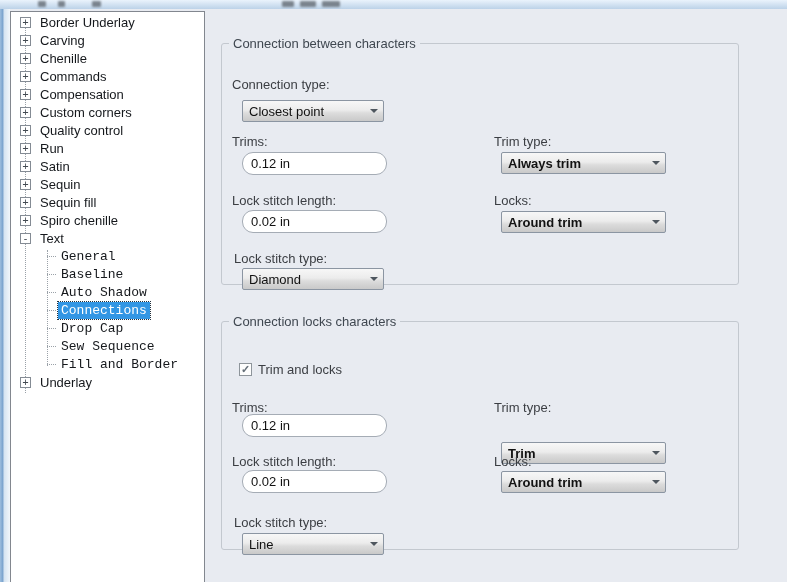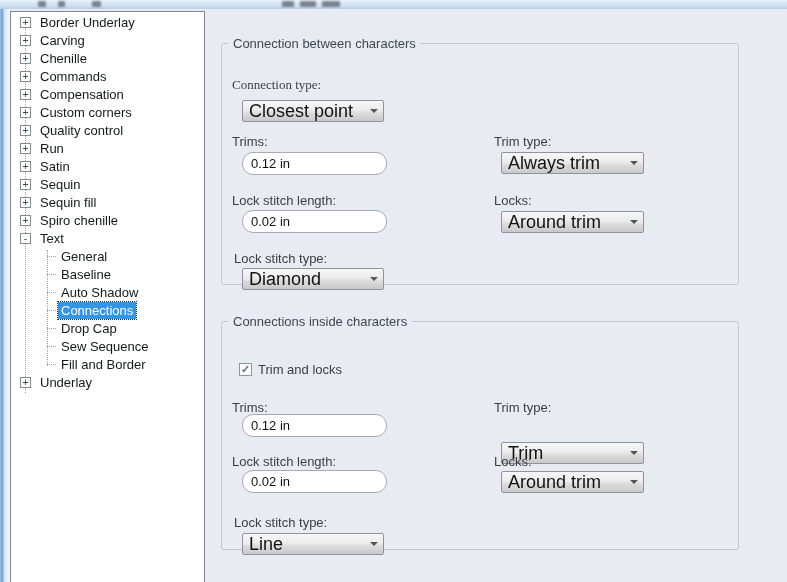--- a/index.html
+++ b/index.html
@@ -19,21 +19,21 @@
 
   
   .tree-panel { position:absolute; left:10px; top:11px; width:195px; height:571px;
     background:#fff; border:1px solid #82878f; border-bottom:none; }
   .tree { position:relative; padding-top:1px; height:100%; overflow:hidden; }
   .vline { position:absolute; width:0; border-left:1px dotted #9aa1a8; }
   .vline.root { left:14px; top:13px; height:368px; }
   .vline.child { left:36px; top:238px; height:116px; }
   .tree-row { position:relative; height:18px; display:flex; align-items:center;
     padding-left:9px; font-size:13px; color:#15181c; white-space:nowrap; cursor:default; }
-  .tree-row.child { padding-left:36px; }
+  .tree-row.child { padding-left:36px;font-family:Liberation Mono, monospace; }
   .expander { width:11px; height:11px; border:1px solid #848b94; background:#fff;
     font:10px/9px "DejaVu Sans Mono", monospace; text-align:center; color:#434a52;
     margin-right:6px; flex:0 0 auto; }
   .hdots { width:9px; height:0; border-top:1px dotted #9aa1a8; margin-right:2px; flex:0 0 auto; }
   .tree-label { padding:1px 3px; }
   .tree-row.selected .tree-label { background:#3296e4; color:#fff;
     outline:1px dotted #22303c; }
 
   
   .right-panel { position:absolute; left:199px; top:9px; width:581px; height:573px;
@@ -45,27 +45,27 @@
   .g1 { top:27px; height:249px; }   
   .g2 { top:305px; height:236px; }  
 
   .fld-label { position:absolute; font-size:13px; color:#3b3e43; white-space:nowrap; }
   .text-input { position:absolute; width:145px; height:23px; border:1px solid #a5acb5;
     background:#fff; font:13px "Liberation Sans", sans-serif; color:#111;
     padding:0 0 0 8px; border-radius:11px; }
   .combo { position:absolute; height:22px; border:1px solid #8b95a2; border-radius:2px;
     background:linear-gradient(#f7f7f7,#ececec 45%,#dcdcdc 60%,#c9c9c9);
     display:flex; align-items:center; cursor:default; }
-  .combo .combo-text { font-size:18px; color:#121212; padding-left:6px; flex:1;
+  .combo .combo-text { font-size:13px; color:#121212; padding-left:6px; flex:1;
     overflow:hidden; white-space:nowrap; }
   .combo .combo-arrow-box { width:18px; height:100%; display:flex;
     align-items:center; justify-content:center; flex:0 0 auto; }
   .arrow-down { width:0; height:0; border-left:4px solid transparent;
     border-right:4px solid transparent; border-top:4px solid #4e565e; }
-  .w142 { width:142px; } .w143 { width:143px; }
+  .w142 { width:142px; } .w143 { width:165px;font-weight:bold; }
 
   .checkbox-row { position:absolute; display:flex; align-items:center; }
   .checkbox { width:13px; height:13px; border:1px solid #8e959b; background:#fdfdfd;
     display:flex; align-items:center; justify-content:center; margin-right:6px; }
   .checkmark { font-size:11px; line-height:11px; color:#66707a; font-weight:bold; }
   .checkbox-row .cb-label { font-size:13px; color:#3b3e43; }
 </style>
 </head>
 <body>
 
@@ -78,21 +78,21 @@
   <span class="smudge" style="left:322px;width:18px;"></span>
 </div>
 
 <div class="left-strip"></div>
 
 <div class="right-panel">
 
   <fieldset class="group g1">
     <legend>Connection between characters</legend>
 
-    <span class="fld-label" style="left:10px; top:26px;font-family:Liberation Serif, serif;">Connection type:</span>
+    <span class="fld-label" style="left:10px; top:26px;">Connection type:</span>
     <div class="combo w142" style="left:20px; top:49px;">
       <span class="combo-text">Closest point</span>
       <span class="combo-arrow-box">
           <span class="arrow-down"></span>
         </span>
     </div>
 
     <span class="fld-label" style="left:10px; top:83px;">Trims:</span>
     <input class="text-input" style="left: 20px; top: 101px;" value="0.12 in">
 
@@ -118,21 +118,21 @@
     <span class="fld-label" style="left:12px; top:200px;">Lock stitch type:</span>
     <div class="combo w142" style="left:20px; top:217px;gap:38px;">
       <span class="combo-text">Diamond</span>
       <span class="combo-arrow-box">
           <span class="arrow-down"></span>
         </span>
     </div>
   </fieldset>
 
   <fieldset class="group g2">
-    <legend>Connections inside characters</legend>
+    <legend>Connection locks characters</legend>
 
     <div class="checkbox-row" style="left:17px; top:33px;">
       <span class="checkbox">
         <span class="checkmark">✓</span>
       </span>
       <span class="cb-label">Trim and locks</span>
     </div>
 
     <span class="fld-label" style="left:10px; top:71px;">Trims:</span>
     <input class="text-input" style="left: 20px; top: 85px;" value="0.12 in">

